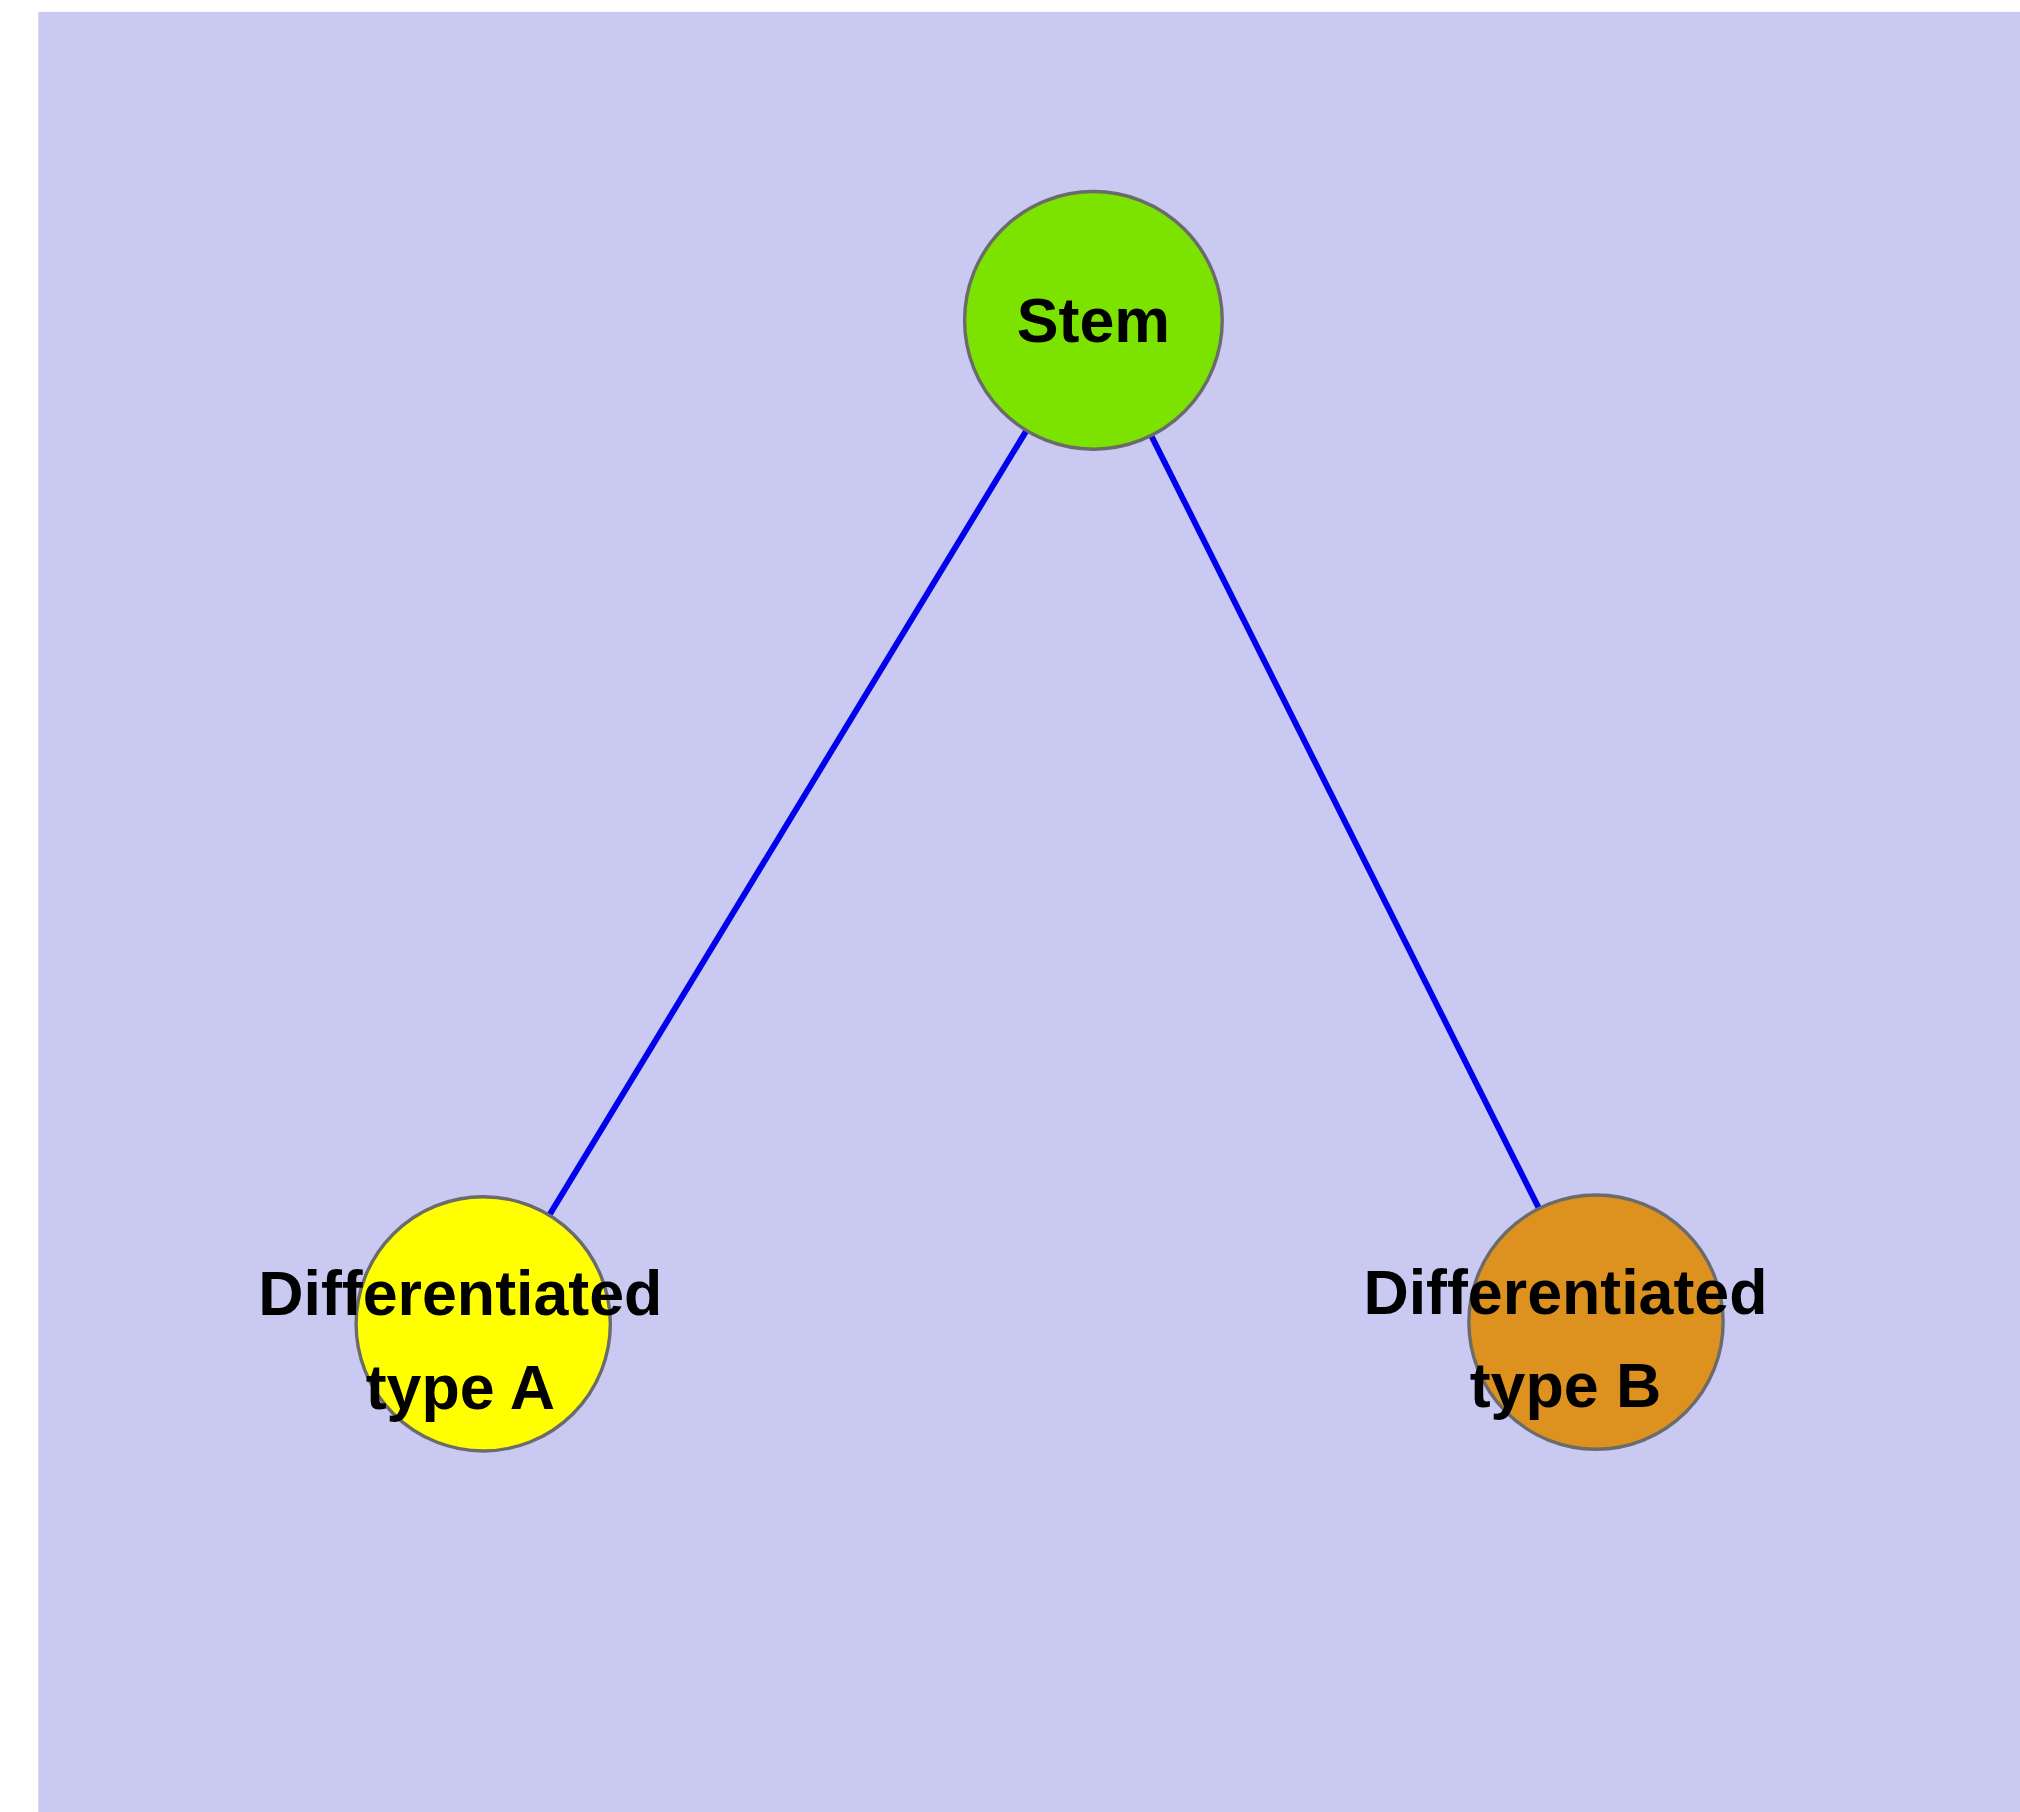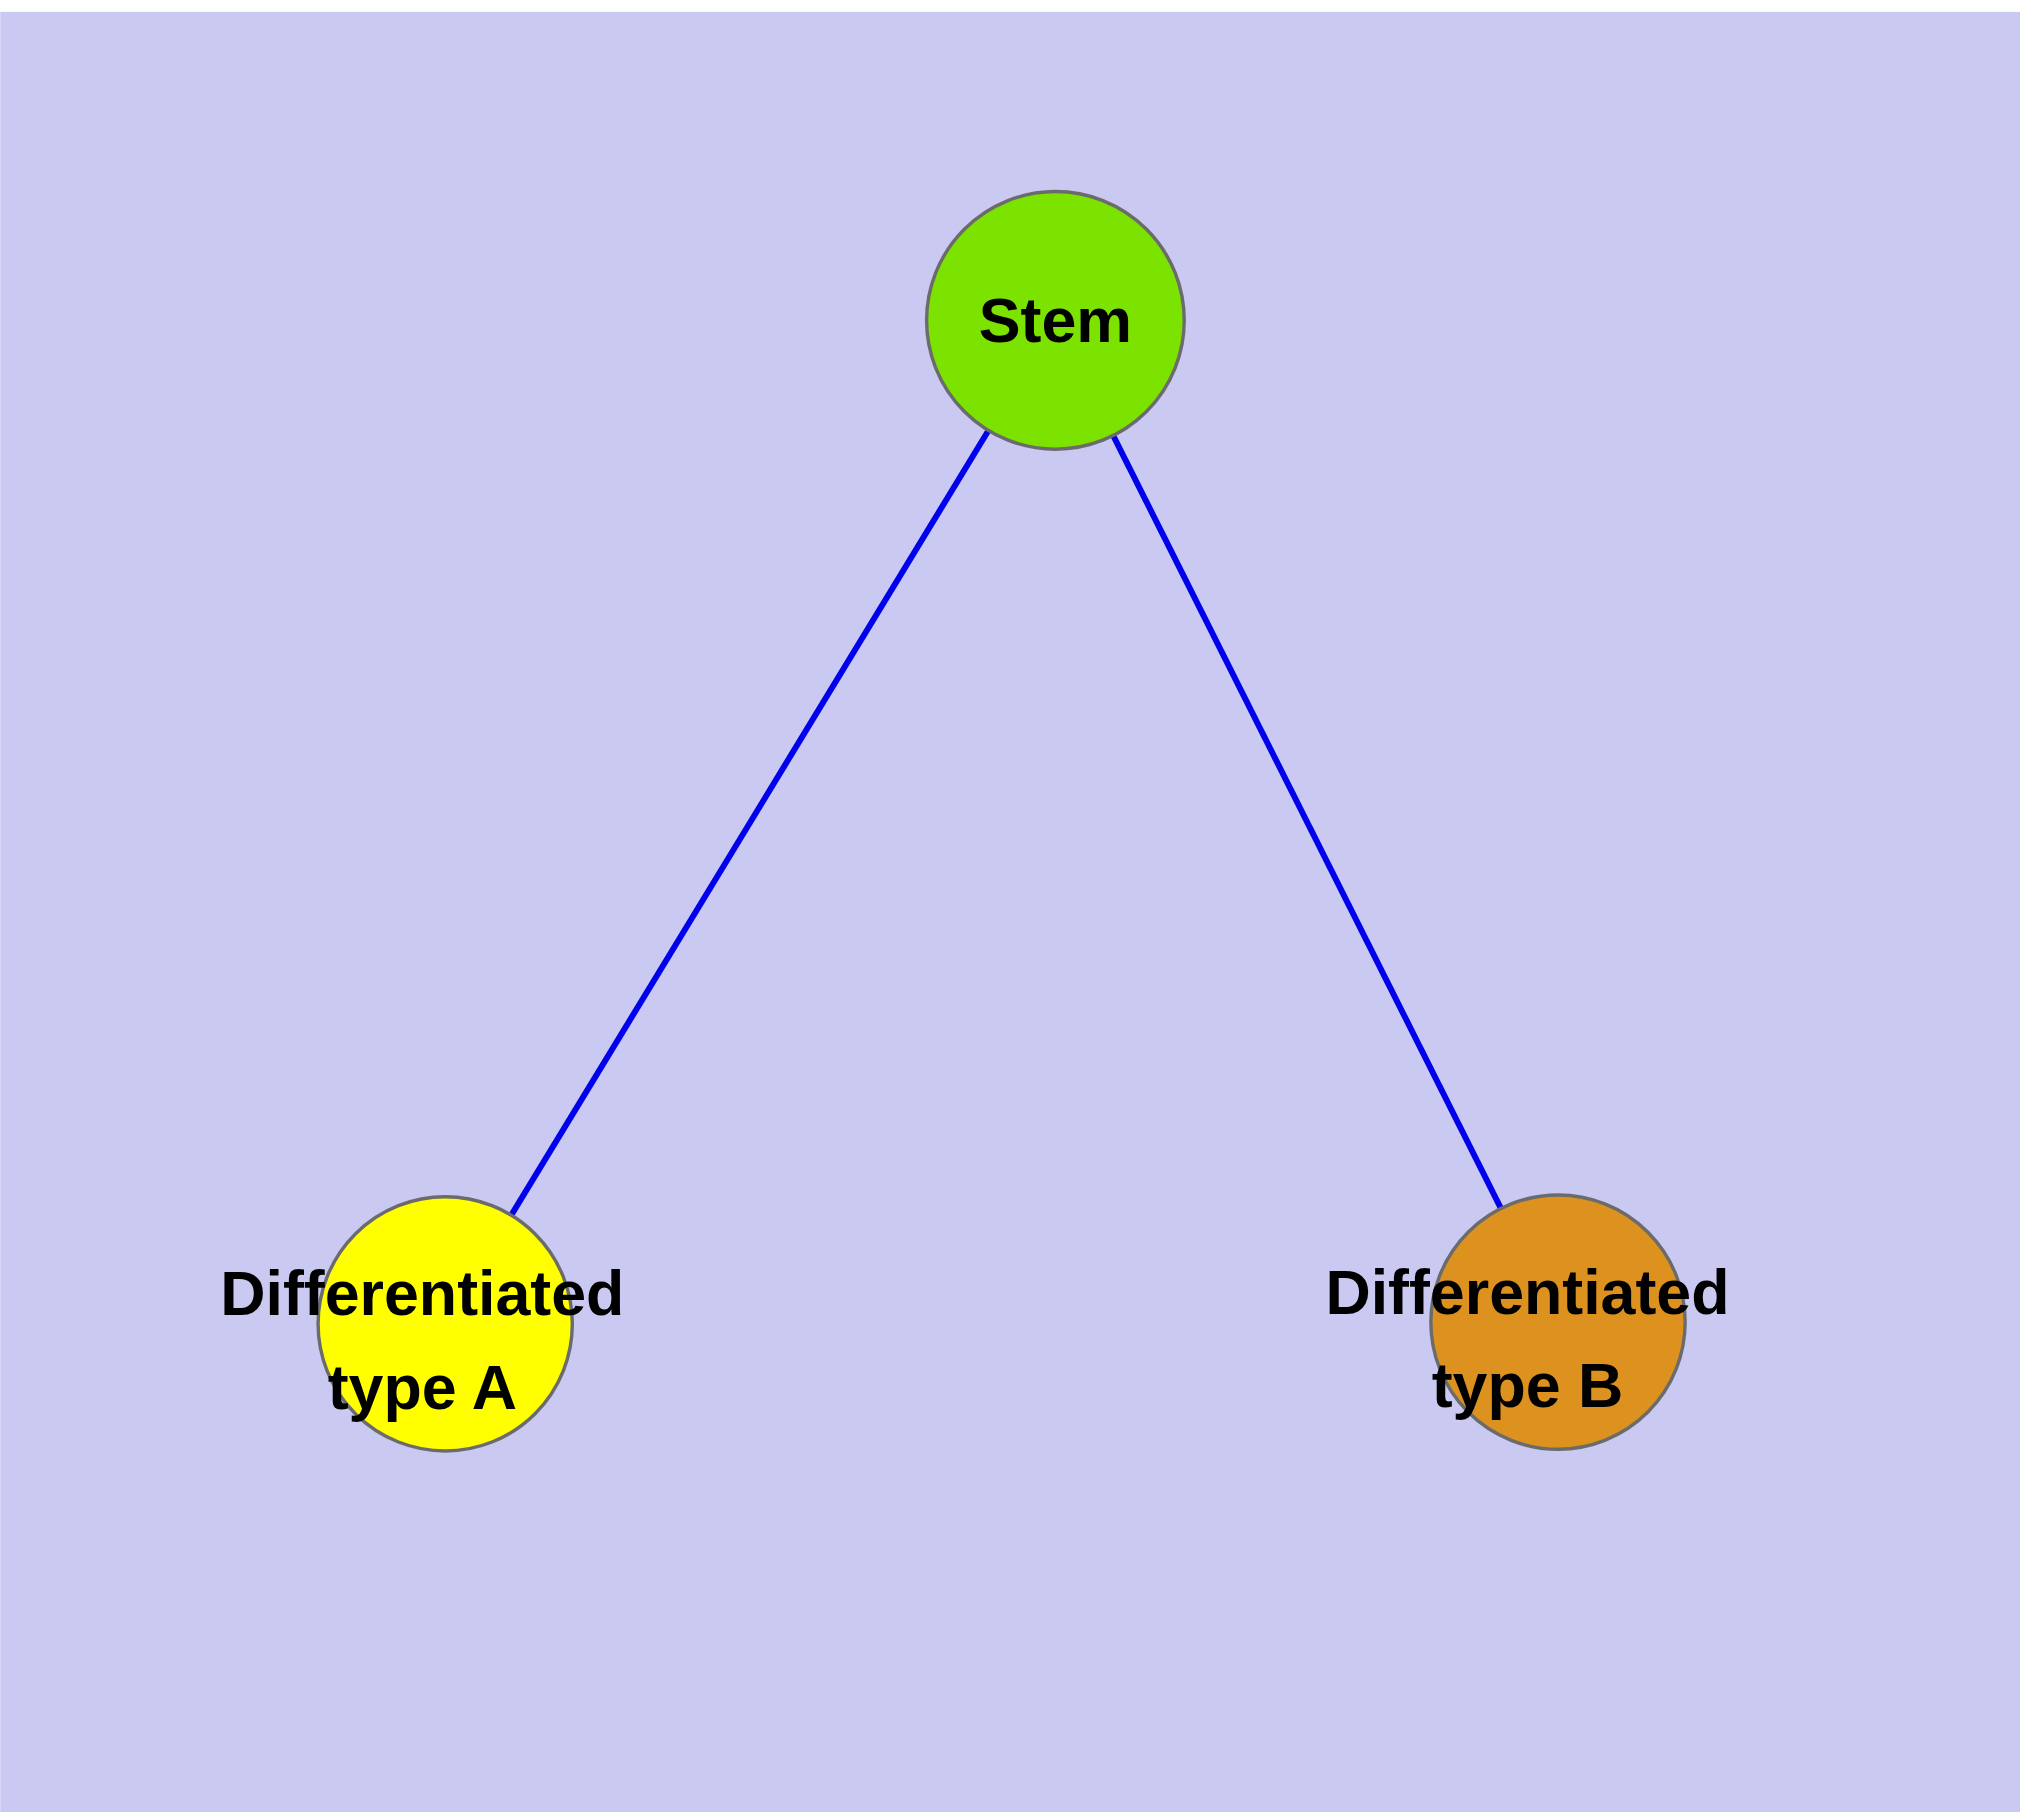--- a/index.html
+++ b/index.html
@@ -6,20 +6,21 @@
     margin: 0;
     padding: 0;
     background: #ffffff;
     width: 2021px;
     height: 1812px;
     overflow: hidden;
   }
   .diagram-wrap {
     width: 1909px;
     height: 1812px;
+    margin-left: 38px;
   }
   svg {
     display: block;
   }
   .node-circle {
     stroke: #6b6b6b;
     stroke-width: 4px;
   }
   .edge-line {
     stroke-width: 7px;

